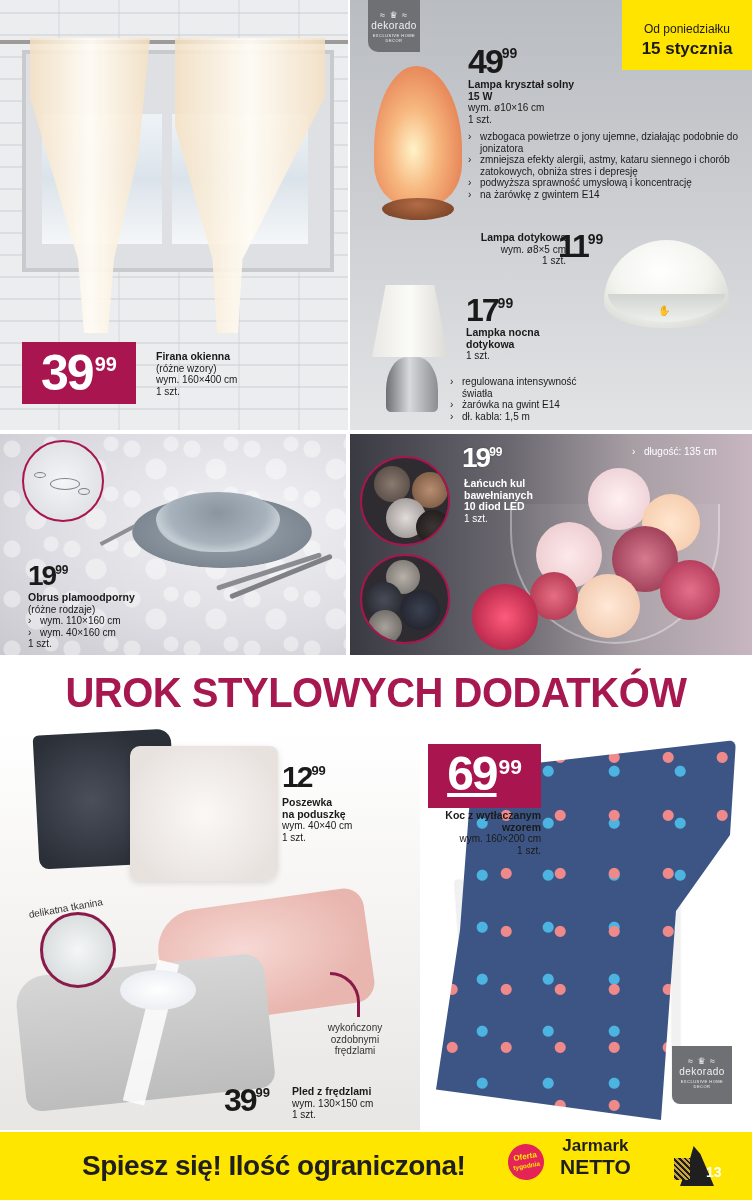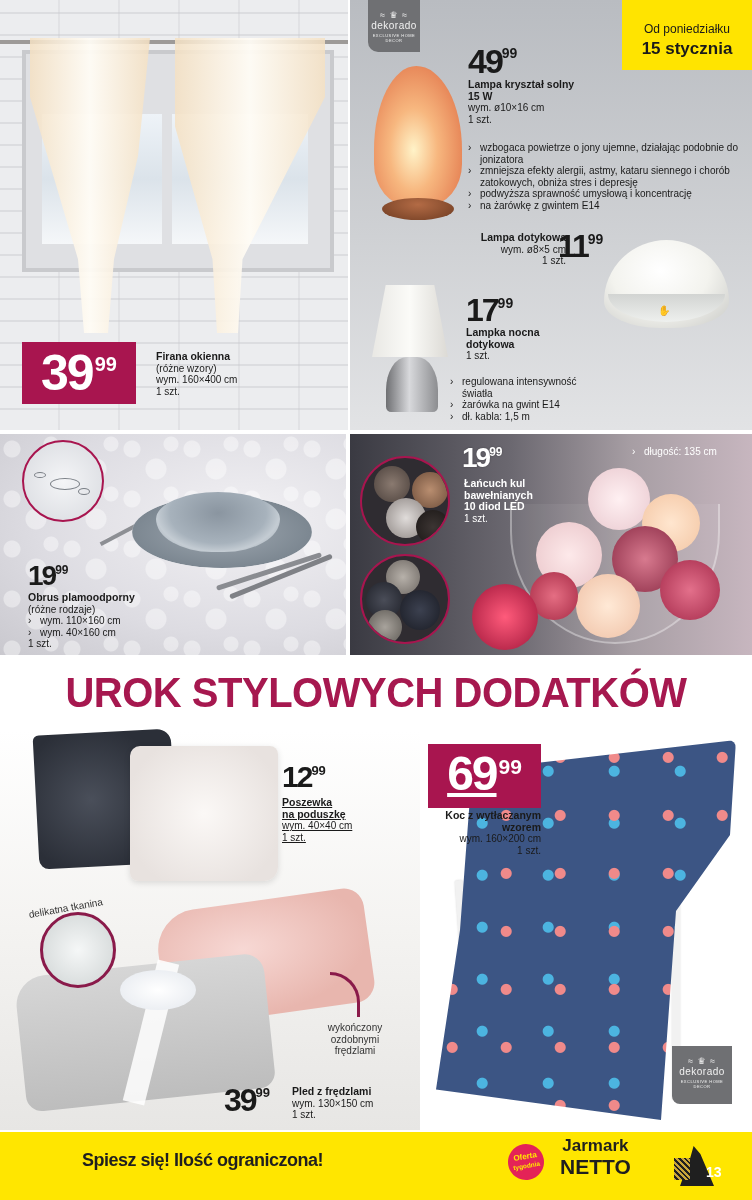--- a/index.html
+++ b/index.html
@@ -117,21 +117,21 @@
       background-size:54px 58px, 66px 52px, auto;
       clip-path: polygon(12% 8%, 100% 0, 98% 25%, 80% 45%, 75% 100%, 0 92%, 8% 50%); border-radius:8px; }
   .chair-leg { position:absolute; background:#f1f1f1; width:8px; border-radius:2px; box-shadow:0 0 2px rgba(0,0,0,.15); }
 
   .blanket-tag { left:428px; top:744px; width:113px; height:64px; padding-top:6px; }
   .blanket-tag .price-int { font-size:48px;text-decoration:underline; }
   .blanket-tag .price-dec { font-size:21px; margin-top:6px; margin-left:2px; }
 
   
   .footer { position:absolute; left:0; top:1132px; width:752px; height:68px; background:#ffe600; }
-  .footer-slogan { position:absolute; left:82px; top:18px; font-size:18px; font-weight:900; color:#1f1f1f; letter-spacing:-0.5px; }
+  .footer-slogan { position:absolute; left:82px; top:18px; font-size:28px; font-weight:900; color:#1f1f1f; letter-spacing:-0.5px; }
   .oferta-badge { position:absolute; left:508px; top:12px; width:36px; height:36px; border-radius:50%; background:#e42357; color:#ffe600; font-size:8px; font-weight:900; text-align:center; line-height:9px; padding-top:8px; transform:rotate(-10deg); }
   .oferta-badge .b2 { font-size:6.5px; display:block; }
   .jarmark { position:absolute; left:560px; top:4px; font-size:17px; font-weight:900; color:#1f1f1f; line-height:19px; text-align:center; }
   .jarmark .netto { font-size:21px; display:block; line-height:24px; }
   .page-num { position:absolute; left:680px; top:14px; width:34px; height:40px; background:#1f1f1f; clip-path: polygon(40% 0,60% 20%,100% 100%,0 100%,30% 30%); }
   .page-num-text { position:absolute; left:706px; top:32px; font-size:14px; font-weight:900; color:#fff; }
   .basket { position:absolute; left:674px; top:26px; width:16px; height:22px; background:repeating-linear-gradient(45deg,#c9a53a 0 2px,#1f1f1f 2px 4px); }
 </style>
 </head>
 <body>
@@ -174,21 +174,21 @@
 
   <div class="price-black" style="left:118px; top:44px;">
     <span class="price-int" style="font-size:34px;">49</span>
     <span class="price-dec" style="font-size:14px; margin-top:2px;">99</span>
   </div>
   <div class="desc" style="left:118px; top:79px; width:280px;">
     <div class="name">Lampa kryształ solny</div>
     <div class="name">15 W</div>
     <div>wym. ø10×16 cm</div>
     <div>1 szt.</div>
-    <ul class="bullets" style="margin-top:17px;">
+    <ul class="bullets" style="margin-top:6px;">
       <li>wzbogaca powietrze o jony ujemne, działając podobnie do jonizatora</li>
       <li>zmniejsza efekty alergii, astmy, kataru siennego i chorób zatokowych, obniża stres i depresję</li>
       <li>podwyższa sprawność umysłową i koncentrację</li>
       <li>na żarówkę z gwintem E14</li>
     </ul>
   </div>
 
   <div class="desc right" style="left:100px; top:232px; width:116px;">
     <div class="name">Lampa dotykowa</div>
     <div>wym. ø8×5 cm</div>
@@ -293,21 +293,21 @@
 
 <div class="bottom-bg"></div>
 
 <div class="pillow-dark"></div>
 <div class="pillow-light"></div>
 
 <div class="price-black" style="left:282px; top:762px;">
   <span class="price-int" style="font-size:30px;">12</span>
   <span class="price-dec" style="font-size:13px; margin-top:2px;">99</span>
 </div>
-<div class="desc" style="left:282px; top:797px; width:110px;text-decoration:underline;">
+<div class="desc" style="left:282px; top:797px; width:110px;">
   <div class="name">Poszewka</div>
   <div class="name">na poduszkę</div>
   <div>wym. 40×40 cm</div>
   <div>1 szt.</div>
 </div>
 
 <div class="throw-pink"></div>
 <div class="throw-grey"></div>
 <div class="ribbon-v"></div>
 <div class="bow"></div>

